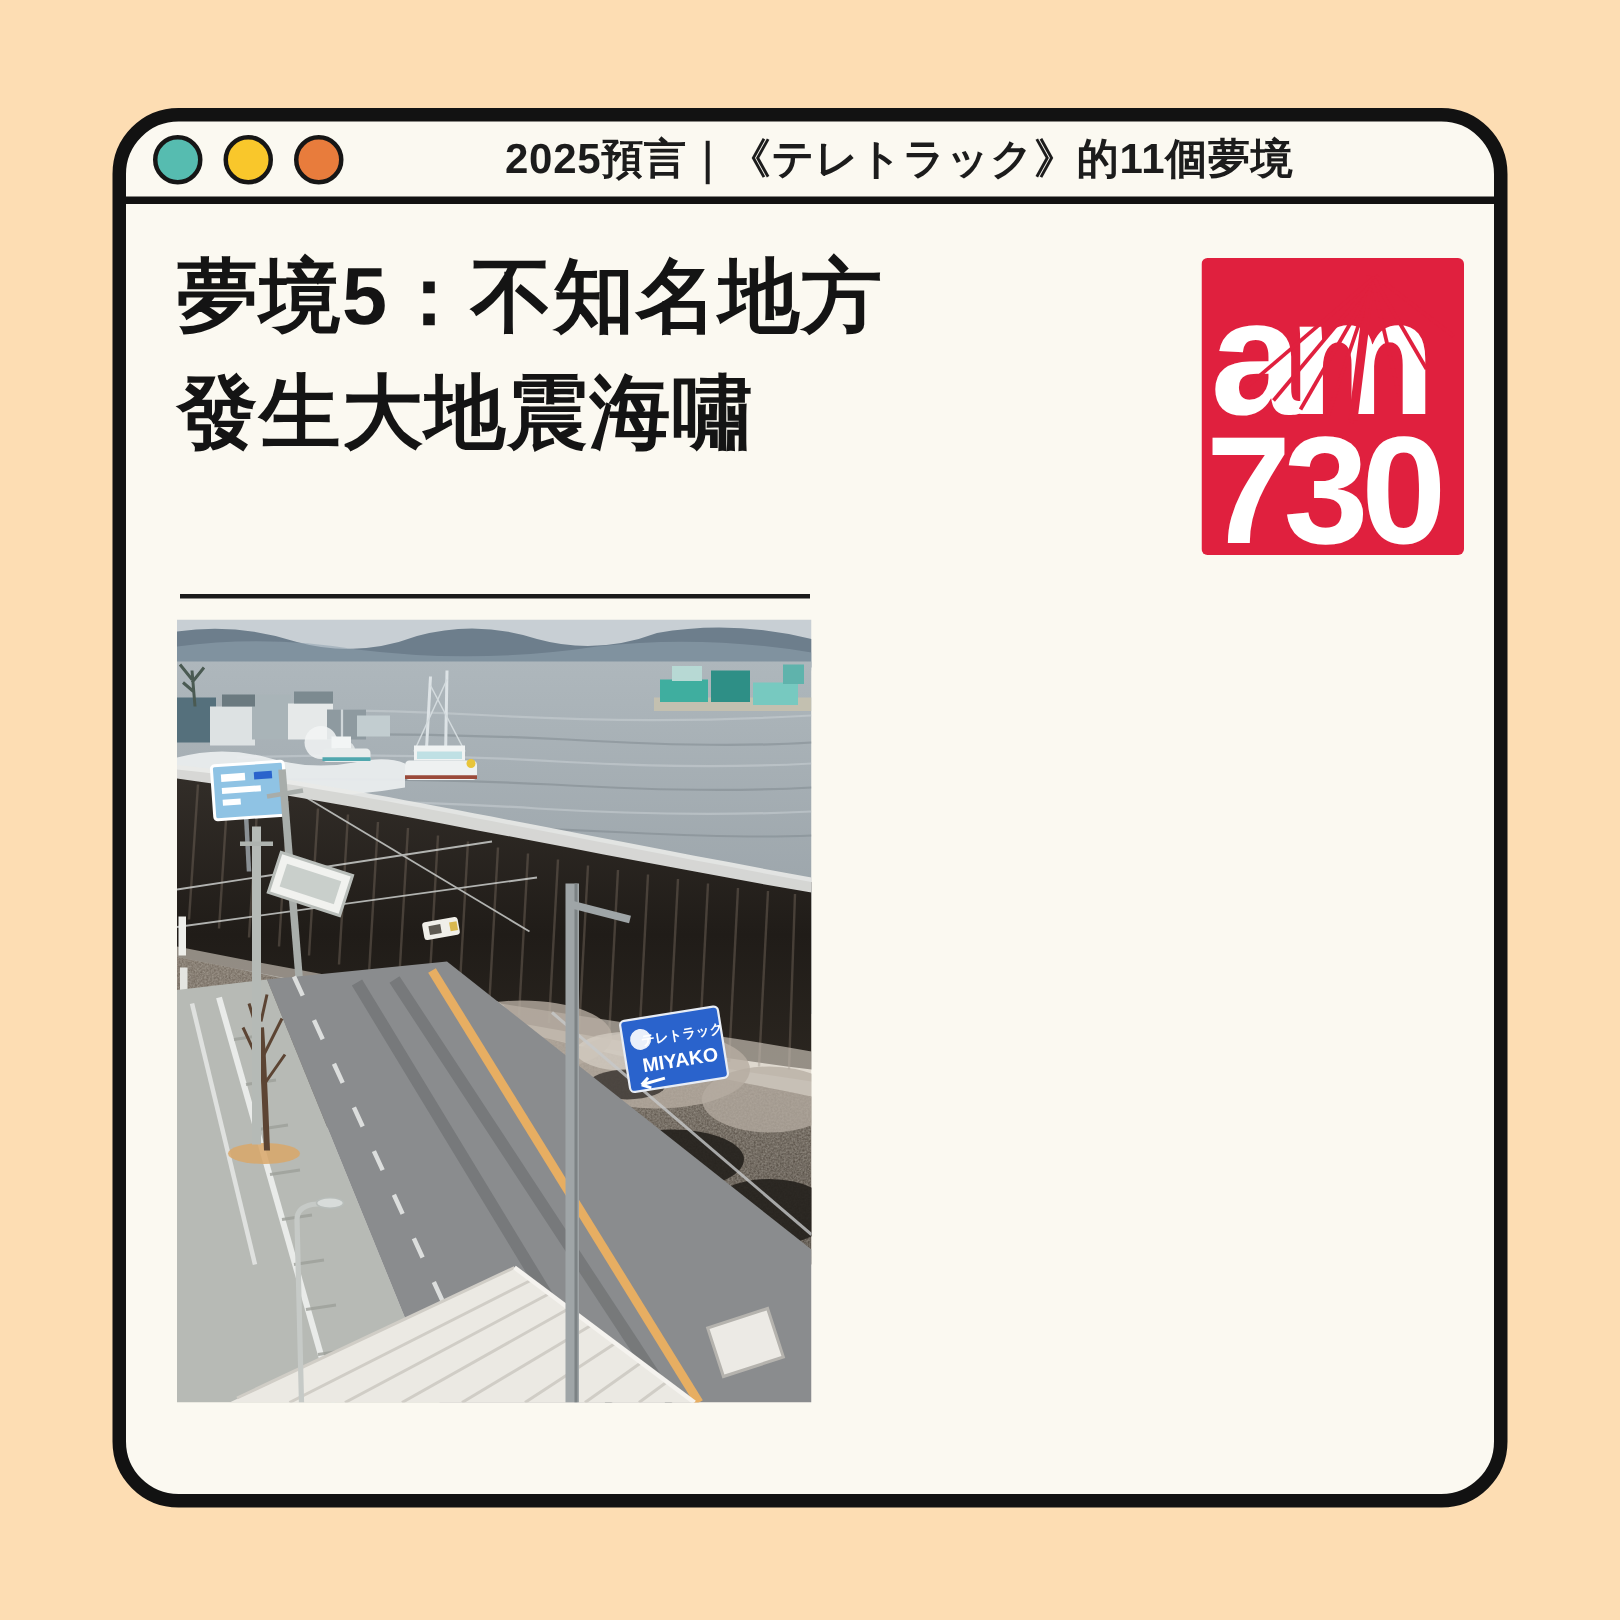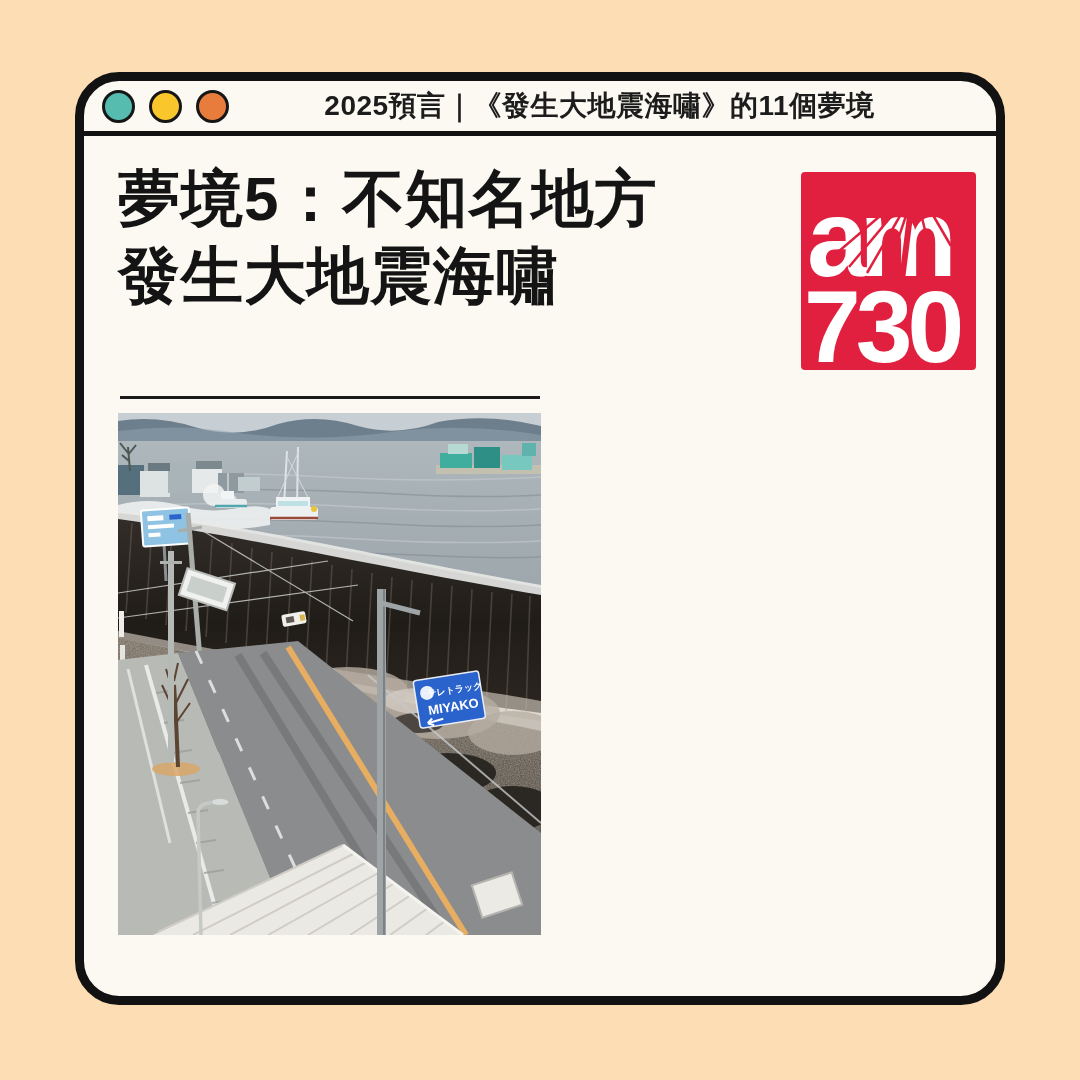--- a/index.html
+++ b/index.html
@@ -11,21 +11,21 @@
   .card-header{display:flex;align-items:center;height:50px;padding:0 26px 0 18px;
                border-bottom:5px solid #121212;}
   .dots{display:flex;gap:14px;align-items:center;}
   .dot{width:27px;height:27px;border-radius:50%;border:3px solid #161616;}
   .dot-teal{background:#56BCB0;}
   .dot-yellow{background:#F9C72B;}
   .dot-orange{background:#E87C3C;}
   .window-title{flex:1;text-align:center;font-size:28px;font-weight:600;letter-spacing:.5px;
                 color:#1c1c1c;white-space:nowrap;}
   
-  .headline{position:absolute;left:118px;top:160px;z-index:2;font-size:62px;font-weight:900;
+  .headline{position:absolute;left:118px;top:160px;z-index:2;font-size:54px;font-weight:900;
             line-height:77px;letter-spacing:1px;color:#141414;white-space:pre-line;}
   
   .logo{position:absolute;left:801px;top:172px;width:175px;height:198px;z-index:2;}
   
   .photo-rule{position:absolute;left:120px;top:396px;width:420px;height:3px;background:#1b1b1b;z-index:2;}
   
   .photo{position:absolute;left:118px;top:413px;width:423px;height:522px;z-index:2;}
   
   .infobox{position:absolute;left:598px;top:401px;width:370px;height:519px;box-sizing:border-box;
            background:#FBF9F1;border:4px solid #121212;border-radius:38px;
@@ -40,21 +40,21 @@
 
 <div class="stage">
 
   <div class="card">
     <div class="card-header">
       <div class="dots">
         <span class="dot dot-teal"></span>
         <span class="dot dot-yellow"></span>
         <span class="dot dot-orange"></span>
       </div>
-      <span class="window-title">2025預言｜《發生大地震海嘯》的11個夢境</span>
+      <span class="window-title">2025預言｜《テレトラック》的11個夢境</span>
     </div>
   </div>
 
   <div class="headline">夢境5：不知名地方
 發生大地震海嘯</div>
 
   <svg class="logo" viewBox="0 0 175 198" aria-hidden="true">
     <rect x="0" y="0" width="175" height="198" rx="4" fill="#E0203E"></rect>
     <text x="6" y="104" font-size="110" font-weight="900" letter-spacing="-9" fill="#FFFFFF" font-family="Liberation Sans, DejaVu Sans, sans-serif">am</text>
     <text x="3" y="190" font-size="102" font-weight="900" letter-spacing="-5" fill="#FFFFFF" font-family="Liberation Sans, DejaVu Sans, sans-serif">730</text>

